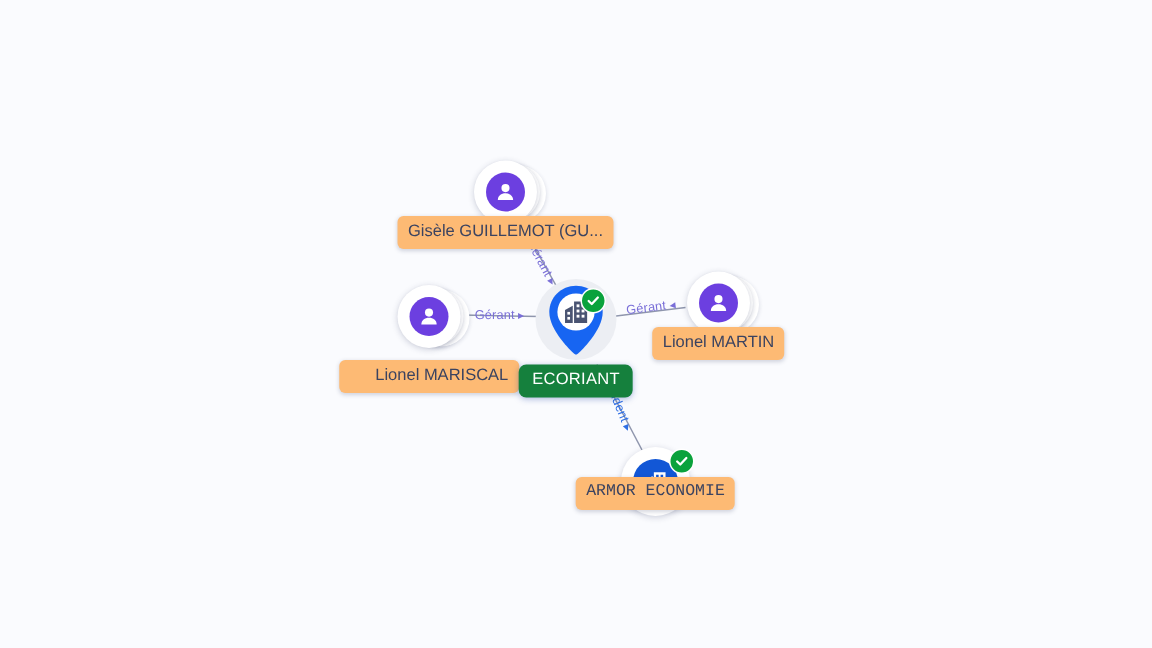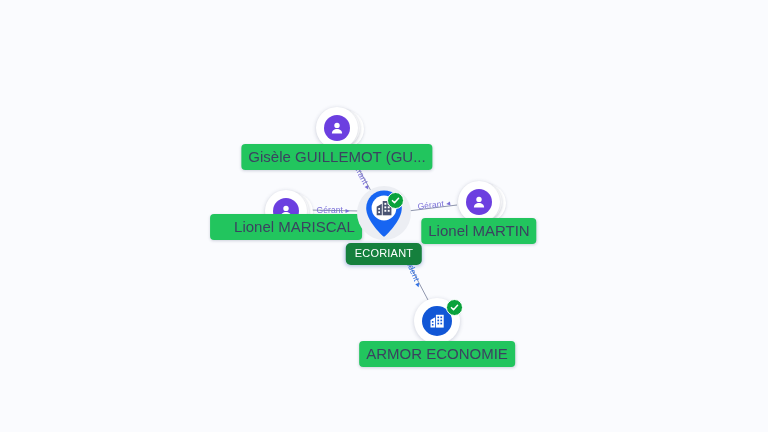--- a/index.html
+++ b/index.html
@@ -129,23 +129,23 @@
     display: flex;
     align-items: center;
     justify-content: center;
   }
   .verified-badge svg { display: block; }
 
   
   .name-pill {
     position: absolute;
     white-space: nowrap;
-    background: #22c55e;
+    background: #fdba74;
     color: #3b4360;
-    font-size: 15px;
+    font-size: 11px;
     line-height: 1;
     padding: 5px 7px 6px 7px;
     border-radius: 4px;
     box-shadow: 0 1px 3px rgba(40,50,90,0.20);
     transform: translateX(-50%);
   }
   .name-pill.focus {
     background: #15803d;
     color: #ffffff;
     font-size: 11px;
@@ -214,21 +214,21 @@
           <div class="stack-front">
             <div class="avatar-circle">
               <svg width="16" height="16" viewBox="0 0 16 16" aria-hidden="true">
                 <circle cx="8" cy="5.4" r="2.7" fill="#ffffff"></circle>
                 <path d="M2.9 13.4c0-2.9 2.3-4.5 5.1-4.5s5.1 1.6 5.1 4.5z" fill="#ffffff"></path>
               </svg>
             </div>
           </div>
         </div>
       </div>
-      <div class="name-pill" style="left: 286px; top: 214px; padding-left: 24px;">Lionel MARISCAL</div>
+      <div class="name-pill" style="left: 286px; top: 240px; padding-left: 24px;">Lionel MARISCAL</div>
       <div class="node" style="left: 479px; top: 202px;">
         <div class="person-stack">
           <div class="stack-card c3"></div>
           <div class="stack-card c2"></div>
           <div class="stack-card c1"></div>
           <div class="stack-front">
             <div class="avatar-circle">
               <svg width="16" height="16" viewBox="0 0 16 16" aria-hidden="true">
                 <circle cx="8" cy="5.4" r="2.7" fill="#ffffff"></circle>
                 <path d="M2.9 13.4c0-2.9 2.3-4.5 5.1-4.5s5.1 1.6 5.1 4.5z" fill="#ffffff"></path>
@@ -254,21 +254,21 @@
               <rect x="2.9" y="11.0" width="1.6" height="1.6" fill="#1257d6"></rect>
             </svg>
           </div>
         </div>
         <div class="verified-badge" style="left: 9px; top: -22px;">
           <svg width="9" height="9" viewBox="0 0 10 10" aria-hidden="true">
             <path d="M1.6 5.2 L3.9 7.4 L8.4 2.6" stroke="#ffffff" stroke-width="1.7" fill="none" stroke-linecap="round" stroke-linejoin="round"></path>
           </svg>
         </div>
       </div>
-      <div class="name-pill" style="left: 437px; top: 341px;">ARMOR ECONOMIE</div>
+      <div class="name-pill" style="left: 437px; top: 318px; font-family: Liberation Mono, monospace;">ARMOR ECONOMIE</div>
       <div class="node" style="left: 384px; top: 213px;">
         <div class="focus-halo"></div>
         <div class="focus-pin">
           <svg width="40" height="49" viewBox="0 0 40 49" aria-hidden="true">
             <path d="M20 1.5C10.1 1.5 2.2 9.3 2.2 19.0c0 12.3 14.5 26.0 16.6 27.9 a1.8 1.8 0 0 0 2.4 0C23.3 45.0 37.8 31.3 37.8 19.0 37.8 9.3 29.9 1.5 20 1.5z" fill="#1765f2"></path>
             <circle cx="20" cy="19" r="12.4" fill="#ffffff"></circle>
           </svg>
           <div style="position: absolute; left: 10.5px; top: 9.5px; width: 19px; height: 19px;">
             <svg width="19" height="19" viewBox="0 0 17 17" aria-hidden="true">
               <path d="M1.5 14.6V6.9l4.6-2.6v10.3z" fill="#4a5472"></path>

